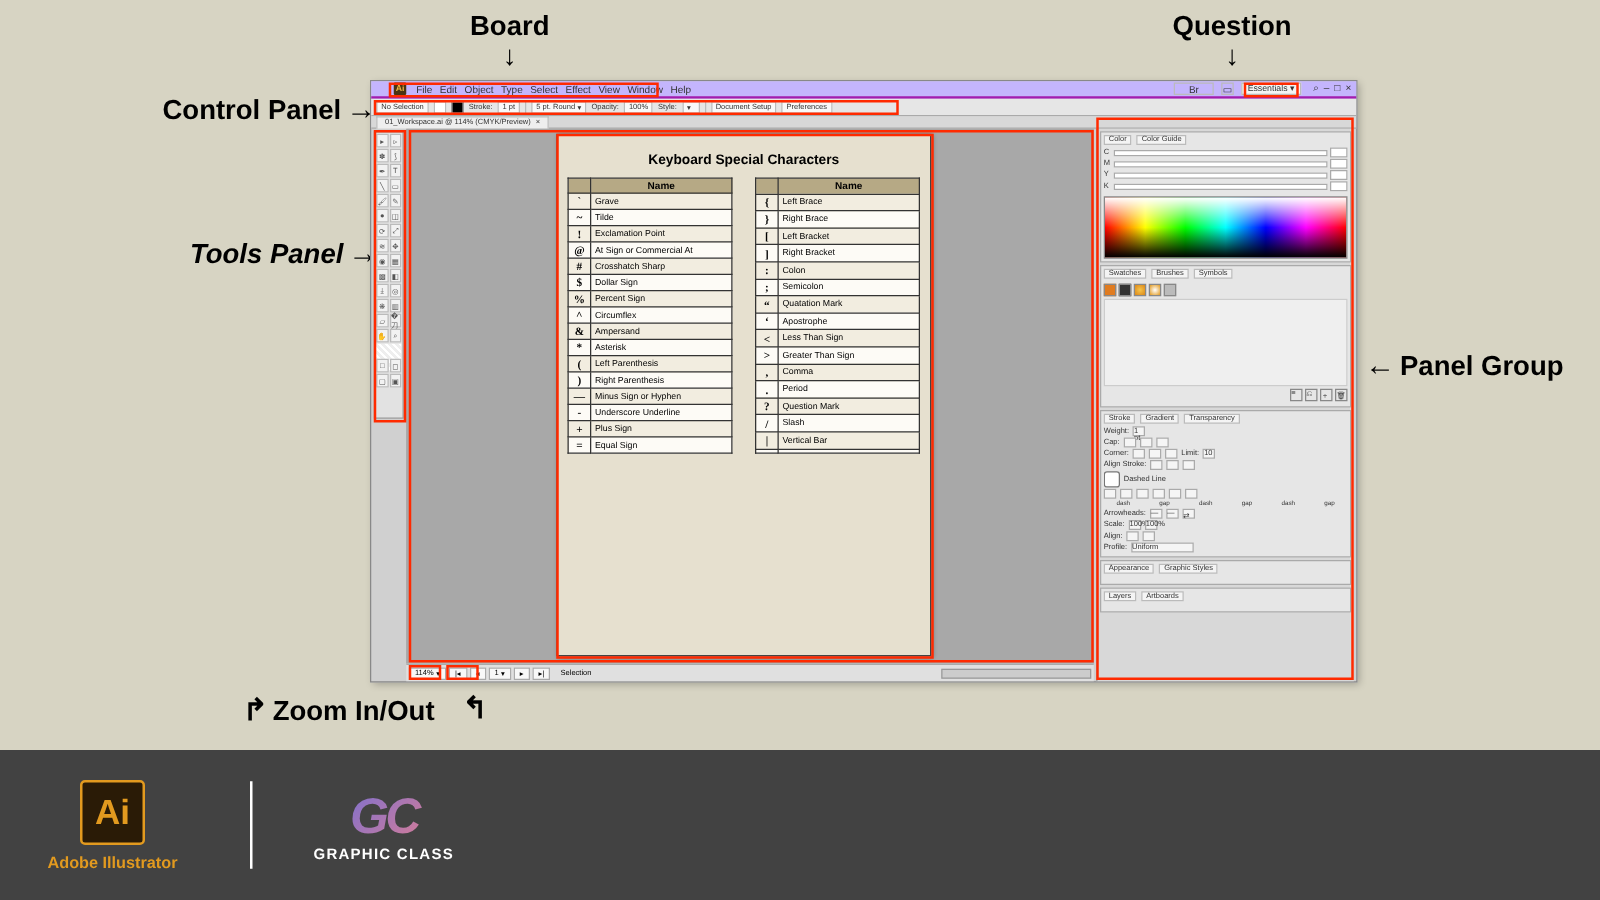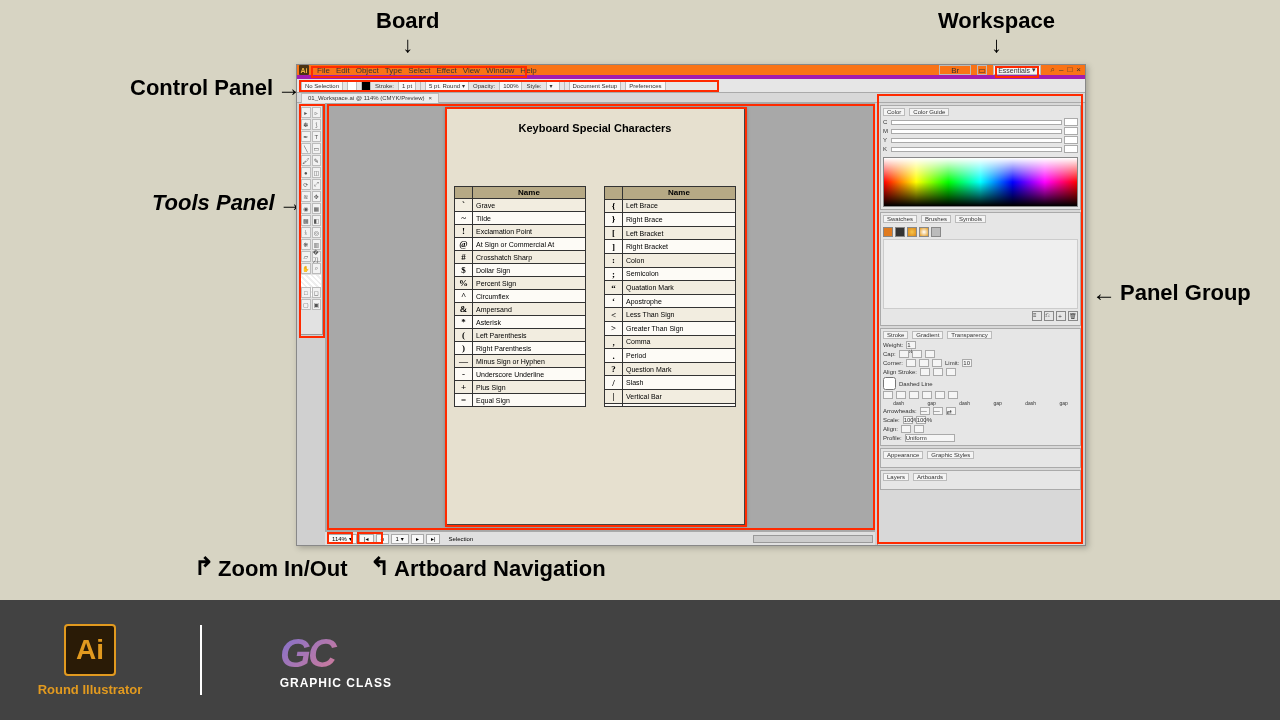--- a/index.html
+++ b/index.html
@@ -3,39 +3,39 @@
 <meta charset="utf-8">
 <style>
   * { box-sizing: border-box; margin: 0; padding: 0; }
   body { width:1280px; height:720px; font-family: Arial, Helvetica, sans-serif; background:#d7d4c3; overflow:hidden; position:relative; }
   .annot { position:absolute; font-size:22px; font-weight:bold; color:#000; display:flex; align-items:center; gap:4px;}
   .annot .arrow { font-size:24px; line-height:1;}
   .annot.col { flex-direction:column; gap:0; text-align:center;}
   .annot.col .arrow { font-size:22px;}
   .app { position:absolute; left:296px; top:64px; width:790px; height:482px; background:#d0d0d0; border:1px solid #888; box-shadow: 2px 2px 6px rgba(0,0,0,0.25);}
   .redbox { position:absolute; border:2px solid #ff2a00; pointer-events:none;}
-  .menubar { height:14px; background:#f97316; border-bottom:4px solid #a21caf; display:flex; align-items:center; font-size:8px; color:#333; padding-left:2px; gap:6px;}
+  .menubar { height:14px; background:#c4b5fd; border-bottom:2px solid #a21caf; display:flex; align-items:center; font-size:8px; color:#333; padding-left:18px; gap:6px;}
   .menubar .logo { width:10px; height:10px; background:#4b3312; color:#efb642; font-weight:bold; font-size:7px; display:flex; align-items:center; justify-content:center; border-radius:1px; margin-right:2px;}
   .menubar .spacer { flex:1;}
   .menubar .ws-switch { font-size:7px; padding:0 4px; border:1px solid #bbb; background:#f4f4f4; display:flex; align-items:center; gap:2px; height:10px;}
   .menubar .win-ctl { display:flex; gap:4px; font-size:8px; padding:0 4px;}
   .ctrlbar { height:14px; background:#e6e6e6; border-bottom:1px solid #aaa; display:flex; align-items:center; font-size:6px; color:#333; gap:4px; padding:0 4px;}
   .ctrlbar .seg { border:1px solid #bbb; background:#f9f9f9; padding:0 3px; height:10px; display:flex; align-items:center; gap:2px;}
   .ctrlbar .sep { width:1px; height:10px; background:#bbb;}
   .tabbar { height:10px; background:#d8d8d8; border-bottom:1px solid #aaa; font-size:6px; color:#333; display:flex; align-items:center; padding-left:4px;}
   .tabbar .doctab { background:#eee; border:1px solid #bbb; border-bottom:none; padding:0 6px; height:10px; display:flex; align-items:center;}
   .workarea { position:relative; height:calc(100% - 38px);}
   .toolspanel { position:absolute; left:2px; top:2px; width:24px; height:230px; background:#e2e2e2; border:1px solid #999; display:grid; grid-template-columns:1fr 1fr; grid-auto-rows:11px; gap:1px; padding:1px;}
   .toolspanel .t { background:#f2f2f2; border:1px solid #bbb; font-size:6px; display:flex; align-items:center; justify-content:center; color:#555;}
   .toolspanel .fill { grid-column:span 2; height:22px; background:repeating-linear-gradient(45deg,#fff,#fff 2px,#eee 2px,#eee 4px);}
   .canvaswrap { position:absolute; left:28px; right:210px; top:0; bottom:14px; background:#a8a8a8; overflow:hidden;}
   .pasteboard { position:absolute; inset:0; background:#a8a8a8;}
   .artboard { position:absolute; left:120px; top:4px; width:300px; height:418px; background:#e6e0cf; border:1px solid #444; box-shadow: 1px 1px 4px rgba(0,0,0,0.4);}
   .artboard h3 { font-size:11px; text-align:center; padding:14px 0 8px; font-weight:bold;}
-  .kbtables { display:flex; gap:18px; justify-content:center; padding:0 8px;margin-top:44px;}
+  .kbtables { display:flex; gap:18px; justify-content:center; padding:0 8px;}
   table.kbt { border-collapse:collapse; font-size:7px; width:138px;}
   table.kbt th, table.kbt td { border:1px solid #333; padding:1px 3px; text-align:left;}
   table.kbt th { background:#b6a985; font-weight:bold; text-align:center; font-size:8px;}
   table.kbt td.sym { width:18px; text-align:center; font-family: 'Times New Roman', serif; font-weight:bold; font-size:9px;}
   table.kbt tr:nth-child(even) td { background:#f2ede0;}
   table.kbt tr:nth-child(odd) td { background:#fdfbf6;}
   .statusbar { position:absolute; left:28px; right:210px; bottom:0; height:14px; background:#e0e0e0; border-top:1px solid #aaa; display:flex; align-items:center; font-size:6px; gap:2px; padding:0 2px;}
   .statusbar .sb { border:1px solid #aaa; background:#f8f8f8; padding:0 4px; height:10px; display:flex; align-items:center; gap:2px;}
   .panelgroup { position:absolute; right:2px; top:0; bottom:0; width:206px; background:#d8d8d8; border-left:1px solid #999; font-size:6px; color:#333;}
   .panel { border:1px solid #aaa; background:#e6e6e6; margin:2px; padding:2px;}
@@ -57,31 +57,31 @@
   .footer { position:absolute; left:0; right:0; bottom:0; height:120px; background:#424242; display:flex; align-items:center;}
   .footer .title { color:#fff; font-size:32px; font-weight:bold; padding-left:50px; flex:1;}
   .footer .ai-badge { width:180px; text-align:center;}
   .footer .ai-badge .icon { width:52px; height:52px; background:#2a1b06; border:2px solid #e29a1f; color:#e29a1f; font-weight:bold; font-size:28px; display:flex; align-items:center; justify-content:center; margin:0 auto 6px; border-radius:4px;}
   .footer .ai-badge .cap { color:#e29a1f; font-size:13px; font-weight:bold;}
   .footer .vline { width:2px; height:70px; background:#fff; margin:0 20px;}
   .footer .gc { width:170px; text-align:center;}
   .footer .gc .logo { font-size:40px; font-weight:900; letter-spacing:-3px; font-style:italic;
       background: linear-gradient(135deg,#6fb5c9,#8a72c7,#c77aa0,#7cc79b);
       -webkit-background-clip:text; background-clip:text; color:transparent;}
-  .footer .gc .cap { color:#fff; font-size:12px; font-weight:bold; letter-spacing:1px;text-align:right;}
+  .footer .gc .cap { color:#fff; font-size:12px; font-weight:bold; letter-spacing:1px;}
 </style>
 </head>
 <body>
 
 <div class="annot col" style="left:376px; top:8px;">
   <span>Board</span>
   <span class="arrow">↓</span>
 </div>
 <div class="annot col" style="left:938px; top:8px;">
-  <span>Workspace</span>
+  <span>Question</span>
   <span class="arrow">↓</span>
 </div>
 <div class="annot" style="left:130px; top:75px;">
   <span>Control Panel</span>
   <span class="arrow">→</span>
 </div>
 <div class="annot" style="left:152px; top:190px;font-style:italic;">
   <span>Tools Panel</span>
   <span class="arrow">→</span>
 </div>
@@ -103,21 +103,20 @@
 <div class="annot" style="left:1092px; top:280px;">
   <span class="arrow">←</span>
   <span>Panel Group</span>
 </div>
 <div class="annot" style="left:194px; top:556px; flex-direction:row-reverse;">
   <span>Zoom In/Out</span>
   <span class="arrow" style="transform:translateY(-4px) rotate(180deg);">↲</span>
 </div>
 <div class="annot" style="left:370px; top:556px;">
   <span class="arrow" style="transform:translateY(-4px) scaleX(-1) rotate(180deg);">↲</span>
-  <span>Artboard Navigation</span>
 </div>
 
 <div class="app">
 
   <div class="menubar">
     <div class="logo">Ai</div>
     <span id="menuitems"><span style="margin-right: 6px;">File</span><span style="margin-right: 6px;">Edit</span><span style="margin-right: 6px;">Object</span><span style="margin-right: 6px;">Type</span><span style="margin-right: 6px;">Select</span><span style="margin-right: 6px;">Effect</span><span style="margin-right: 6px;">View</span><span style="margin-right: 6px;">Window</span><span style="margin-right: 6px;">Help</span></span>
     <span class="spacer"></span>
     <span style="border:1px solid #bbb; width:32px;height:10px; display:flex;align-items:center;justify-content:center;">Br</span>
     <span style="border:1px solid #bbb; width:10px;height:10px;">▭</span>
@@ -515,20 +514,20 @@
   <div class="redbox" style="left:30px; top:39px; width:548px; height:426px;"></div>
   <div class="redbox" style="left:148px; top:42px; width:302px; height:420px;"></div>
   <div class="redbox" style="right:2px; top:29px; width:206px; height:450px;"></div>
   <div class="redbox" style="left:30px; bottom:1px; width:26px; height:12px;"></div>
   <div class="redbox" style="left:60px; bottom:1px; width:26px; height:12px;"></div>
 </div>
 
 <div class="footer">
   <div class="ai-badge">
     <div class="icon">Ai</div>
-    <div class="cap">Round Illustrator</div>
+    <div class="cap">Adobe Illustrator</div>
   </div>
   <div class="vline"></div>
   <div class="gc">
     <div class="logo">GC</div>
     <div class="cap">GRAPHIC CLASS</div>
   </div>
 </div>
 
 </body></html>

